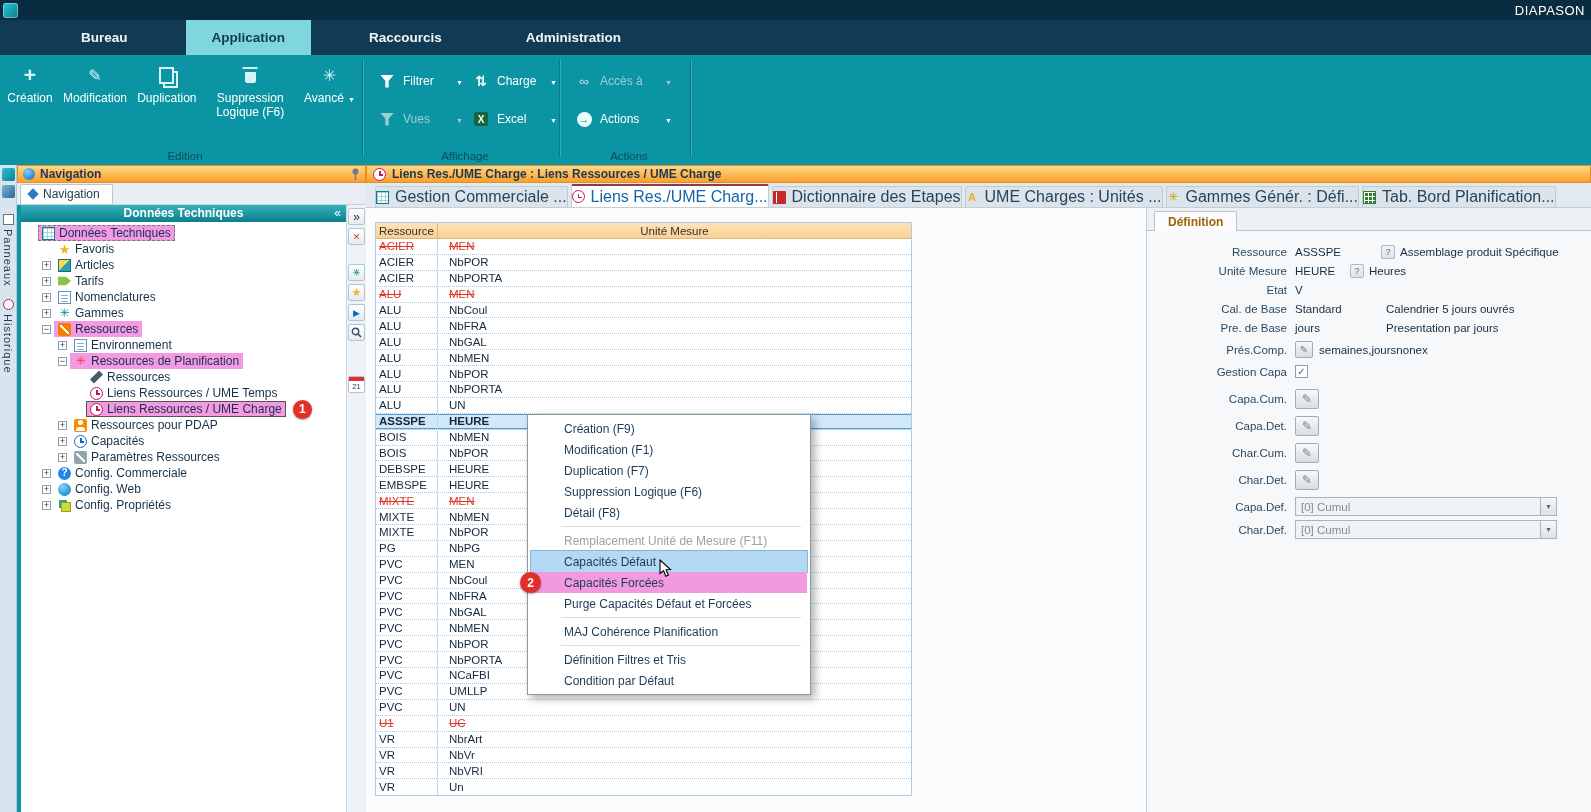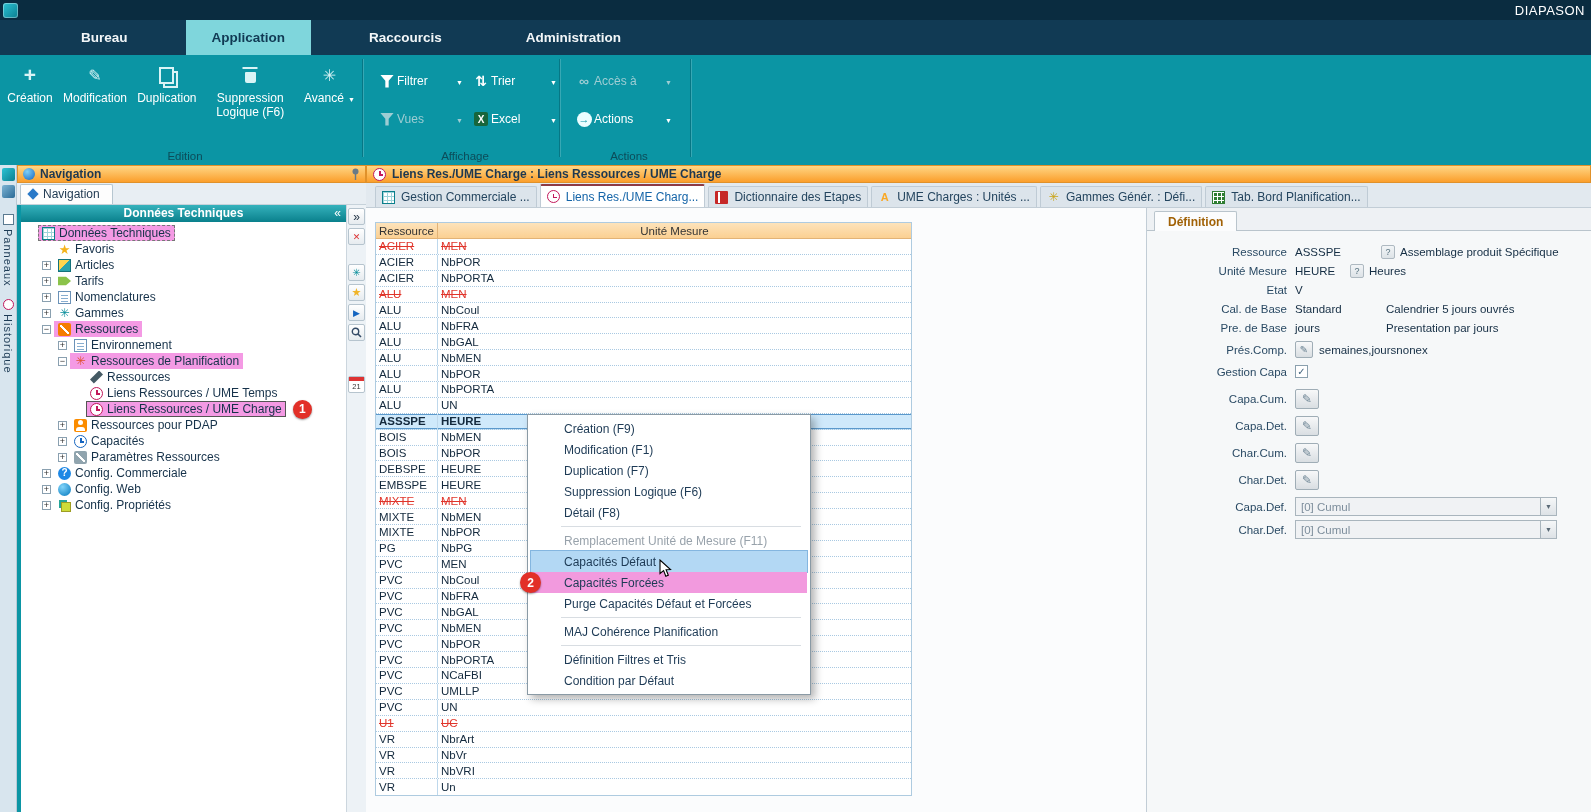--- a/index.html
+++ b/index.html
@@ -27,21 +27,21 @@
   #rg-affichage { width:196px; }
   #rg-actions { width:130px; }
   .rsep { width:1px; height:98px; margin-top:4px; background:#067785; box-shadow:1px 0 0 rgba(255,255,255,.18); }
   .rgroup-label { position:absolute; bottom:3px; left:8px; right:0; text-align:center; color:#0c4c59; font-size:11.5px; }
   .rbtns-lg { display:flex; padding:8px 2px 0 2px; }
   .rbtn-lg { display:flex; flex-direction:column; align-items:center; gap:6px; padding:2px 6px; color:#fff; font-size:12px; text-align:center; min-width:56px; }
   .rlabelrow { display:flex; align-items:center; gap:4px; line-height:1.2; justify-content:center; }
   .rbtn-lg .rlabel { max-width:88px; }
   .rbtns-sm { display:grid; grid-template-columns:88px 88px; column-gap:6px; row-gap:18px; padding:16px 0 0 14px; }
   .rbtns-sm.one { grid-template-columns:100px; }
-  .rbtn-sm { display:flex; align-items:center; color:#fff; font-size:12px; height:20px; }
+  .rbtn-sm { display:flex; align-items:center; gap:6px; color:#fff; font-size:12px; height:20px; }
   .rbtn-sm.disabled, .rbtn-lg.disabled { color:#9ecdd3; }
   .dd::before { content:"▼"; font-size:7px; }
   .rbtn-sm .dd { margin-left:auto; padding-right:2px; }
 
   .ric { height:20px; min-width:20px; display:flex; align-items:center; justify-content:center; position:relative; color:inherit; }
   .ric-create::before { content:"+"; font-size:21px; font-weight:bold; color:#d9f4f6; }
   .ric-edit::before { content:"\270E"; font-size:16px; color:#d9f4f6; }
   .ric-duplicate::before { content:""; width:11px; height:13px; border:2px solid #d9f4f6; box-shadow:4px 4px 0 -2px #0b95a4, 4px 4px 0 0 #d9f4f6; }
   .ric-delete { position:relative; }
   .ric-delete::before { content:""; width:11px; height:11px; margin-top:5px; background:#d9f4f6; border-radius:1px 1px 2px 2px; }
@@ -132,29 +132,29 @@
   .icon-book { background:#c62828; border-radius:1px; }
   .icon-book::before { content:""; position:absolute; left:3px; top:1px; bottom:1px; width:1.5px; background:#fff; }
   .icon-ume::before { content:"A"; color:#f9a825; font-weight:bold; font-size:11px; line-height:1; }
   .icon-star-gold::before { content:"\2733"; color:#caa419; font-size:12px; line-height:1; }
   .icon-board { background:#2e7d32; }
   .icon-board::before { content:""; position:absolute; inset:1px; background-image:linear-gradient(#fff 1px,transparent 1px),linear-gradient(90deg,#fff 1px,transparent 1px); background-size:4px 4px; }
 
   
   #main-title { position:absolute; left:366px; top:165px; right:0; height:18px; background:linear-gradient(#ffd685,#fb9e2b); border:1px solid #e0912a; display:flex; align-items:center; gap:6px; padding:0 6px; font-weight:bold; color:#1e3850; font-size:12px; }
   #tabstrip { position:absolute; left:366px; top:183px; right:0; height:25px; background:#e2e9ef; border-bottom:1px solid #c2cdd6; display:flex; align-items:flex-end; gap:3px; padding-left:9px; }
-  .dtab { display:flex; align-items:center; gap:6px; height:21px; padding:0 6px; background:#dce4eb; border:1px solid #bfcbd5; border-bottom:none; border-radius:2px 2px 0 0; font-size:12px; color:#24455f; white-space:nowrap; }
+  .dtab { display:flex; align-items:center; gap:6px; height:21px; padding:0 0; background:#dce4eb; border:1px solid #bfcbd5; border-bottom:none; border-radius:2px 2px 0 0; font-size:16px; color:#24455f; white-space:nowrap; }
   .dtab.active { background:#fff; color:#1464a8; border-top:2px solid #8d3b45; height:23px; }
 
   #content { position:absolute; left:366px; top:208px; width:781px; bottom:0; background:#fbfcfd; border-right:1px solid #c2cdd6; }
   .dtable { position:absolute; left:9px; top:14px; width:537px; border:1px solid #aecbe0; background:#fff; }
   .dt-head { display:grid; grid-template-columns:62px 1fr; height:16px; background:linear-gradient(#fde3bb,#fbd092); border-bottom:1px solid #e2b377; font-size:11.5px; color:#333; }
   .dt-hcell { display:flex; align-items:center; justify-content:center; border-right:1px solid #e2b377; }
   .dt-hcell:last-child { border-right:none; }
-  .dt-row { display:grid; grid-template-columns:62px 1fr; height:15.9px; border-bottom:1px dotted #a9c9e2; font-size:11.5px; color:#13293d; }
+  .dt-row { display:grid; grid-template-columns:62px 1fr; height:15.9px; border-bottom:1px dotted #a9c9e2; font-size:11.5px; color:#13293d;gap:8px; }
   .dt-body .dt-row:last-child { border-bottom:none; }
   .dt-cell { display:flex; align-items:center; padding:0 3px; border-right:1px solid #bed8ec; overflow:hidden; }
   .dt-cell:last-child { border-right:none;text-align:center; }
   .dt-row.deleted .dt-cell { color:#e0352b; text-decoration:line-through; }
   .dt-row.selected { background:#cfe9fb; box-shadow:inset 0 1px 0 #5b99cc, inset 0 -1px 0 #5b99cc; font-weight:bold; }
 
   
   #context-menu { position:absolute; left:527px; top:414px; width:284px; background:#fff; border:1px solid #8a9aa5; box-shadow:4px 4px 8px rgba(0,0,0,.3); padding:3px 0; z-index:20; }
   .cm-row { position:relative; height:21px; display:flex; align-items:center; padding-left:33px; margin:0 3px; font-size:12px; color:#1d3a55; white-space:nowrap; }
   .cm-row.sep { height:7px; padding:0; }
@@ -266,21 +266,21 @@
     <div class="rbtns-sm">
 
         <div class="rbtn-sm">
           <span class="ric ric-filter"></span>
           <span>Filtrer</span>
           <span class="dd"></span>
         </div>
 
         <div class="rbtn-sm">
           <span class="ric ric-sort"></span>
-          <span>Trier</span>
+          <span>Charge</span>
           <span class="dd"></span>
         </div>
 
         <div class="rbtn-sm disabled">
           <span class="ric ric-filter"></span>
           <span>Vues</span>
           <span class="dd"></span>
         </div>
 
         <div class="rbtn-sm">

